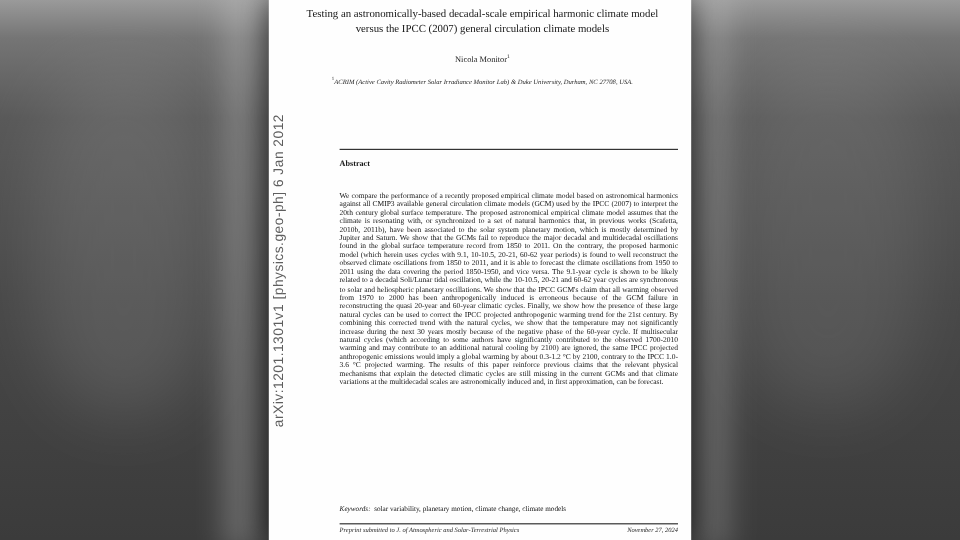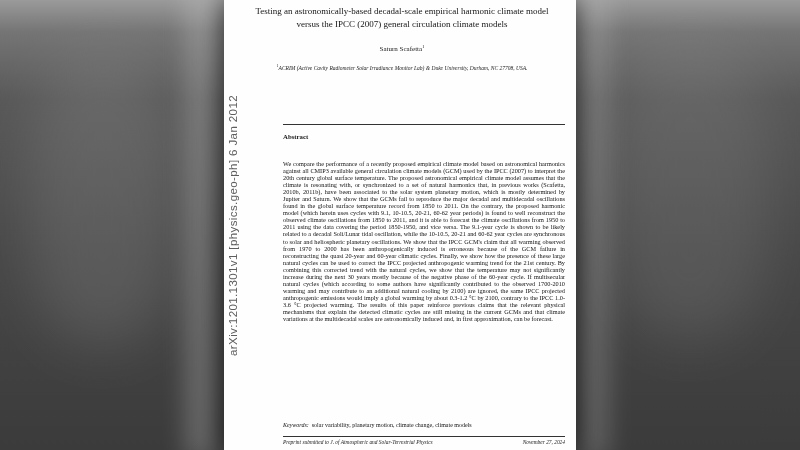--- a/index.html
+++ b/index.html
@@ -143,21 +143,21 @@
   <div class="blur-blob blob-right-band"></div>
 
   <div class="paper">
 
     <div class="arxiv-stamp">
       <span>arXiv:1201.1301v1  [physics.geo-ph]  6 Jan 2012</span>
     </div>
 
     <div class="head-block">
       <h1 class="paper-title">Testing an astronomically-based decadal-scale empirical harmonic climate model versus the IPCC (2007) general circulation climate models</h1>
-      <div class="author-line"><span>Saturn Scafetta</span><sup>1</sup></div>
+      <div class="author-line"><span>Nicola Monitor</span><sup>1</sup></div>
       <div class="affiliation"><sup>1</sup><span>ACRIM (Active Cavity Radiometer Solar Irradiance Monitor Lab) &amp; Duke University, Durham, NC 27708, USA.</span></div>
     </div>
 
     <div class="body-block">
       <div class="rule-top"></div>
       <div class="abstract-heading">Abstract</div>
       <p class="abstract-text">We compare the performance of a recently proposed empirical climate model based on astronomical harmonics against all CMIP3 available general circulation climate models (GCM) used by the IPCC (2007) to interpret the 20th century global surface temperature. The proposed astronomical empirical climate model assumes that the climate is resonating with, or synchronized to a set of natural harmonics that, in previous works (Scafetta, 2010b, 2011b), have been associated to the solar system planetary motion, which is mostly determined by Jupiter and Saturn. We show that the GCMs fail to reproduce the major decadal and multidecadal oscillations found in the global surface temperature record from 1850 to 2011. On the contrary, the proposed harmonic model (which herein uses cycles with 9.1, 10-10.5, 20-21, 60-62 year periods) is found to well reconstruct the observed climate oscillations from 1850 to 2011, and it is able to forecast the climate oscillations from 1950 to 2011 using the data covering the period 1850-1950, and vice versa. The 9.1-year cycle is shown to be likely related to a decadal Soli/Lunar tidal oscillation, while the 10-10.5, 20-21 and 60-62 year cycles are synchronous to solar and heliospheric planetary oscillations. We show that the IPCC GCM's claim that all warming observed from 1970 to 2000 has been anthropogenically induced is erroneous because of the GCM failure in reconstructing the quasi 20-year and 60-year climatic cycles. Finally, we show how the presence of these large natural cycles can be used to correct the IPCC projected anthropogenic warming trend for the 21st century. By combining this corrected trend with the natural cycles, we show that the temperature may not significantly increase during the next 30 years mostly because of the negative phase of the 60-year cycle. If multisecular natural cycles (which according to some authors have significantly contributed to the observed 1700-2010 warming and may contribute to an additional natural cooling by 2100) are ignored, the same IPCC projected anthropogenic emissions would imply a global warming by about 0.3-1.2 °C by 2100, contrary to the IPCC 1.0-3.6 °C projected warming. The results of this paper reinforce previous claims that the relevant physical mechanisms that explain the detected climatic cycles are still missing in the current GCMs and that climate variations at the multidecadal scales are astronomically induced and, in first approximation, can be forecast.</p>
       <div class="keywords-line"><span class="keywords-label">Keywords:</span>&nbsp;&nbsp;<span>solar variability, planetary motion, climate change, climate models</span></div>
       <div class="rule-bottom"></div>
       <div class="footer-line">

